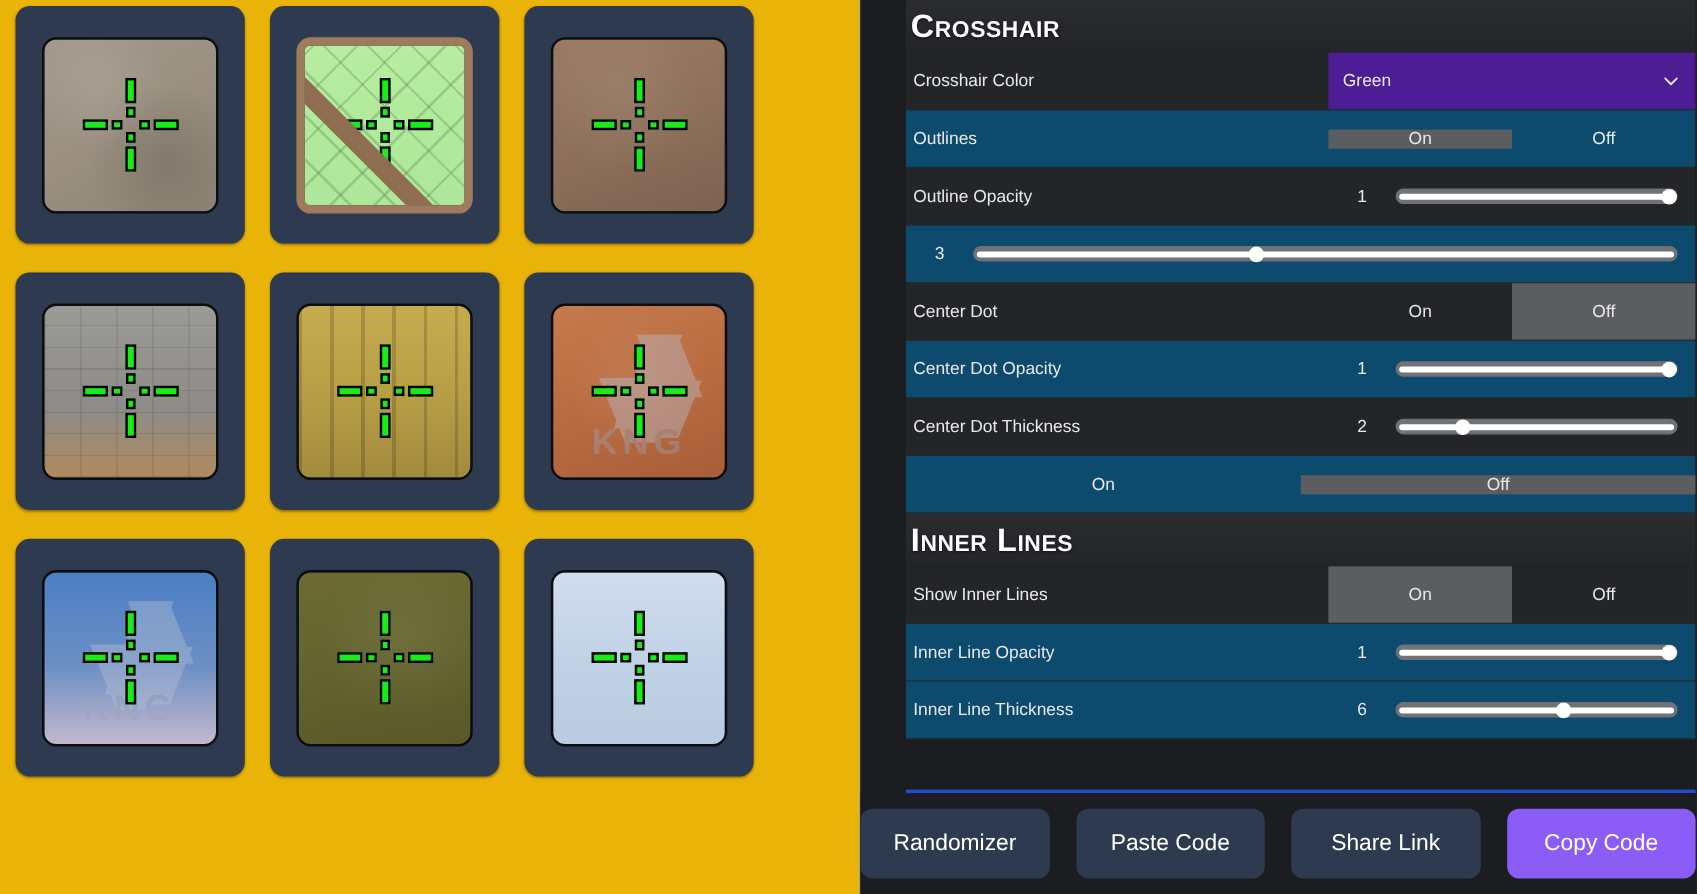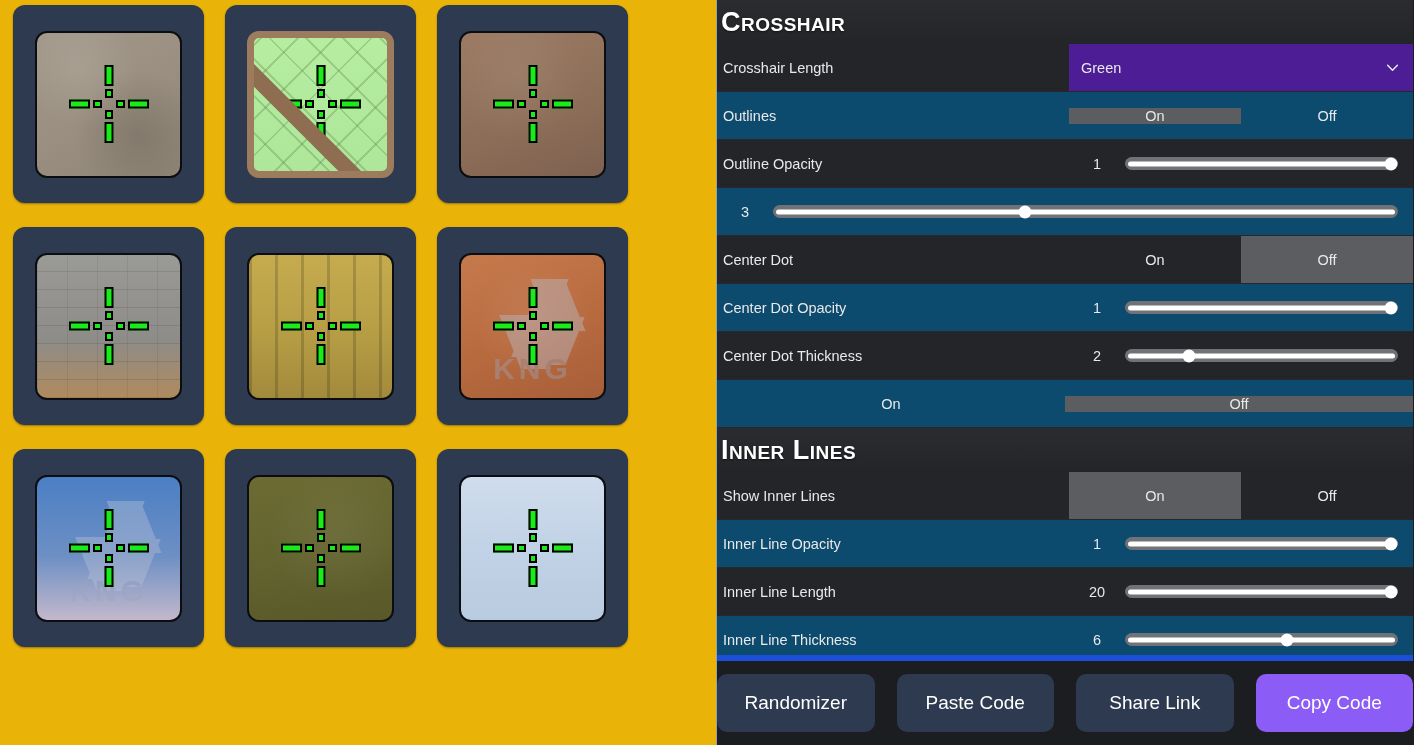--- a/index.html
+++ b/index.html
@@ -103,21 +103,22 @@
 
   
   #panel {
     width: 696px; height: 745px;
     background: #1b1d21;
     display: flex; flex-direction: column;
   }
   #rows-scroll {
     flex: 1 1 auto;
     overflow: hidden;
-    border-bottom: 6px solid #1d4ed8;
+    border-bottom: 3px solid #1d4ed8;
+    margin-left: 38px;
   }
   .section-header {
     height: 44px;
     background: linear-gradient(180deg,#2a2c30 0%,#232529 100%);
     color: #ffffff;
     font-size: 27px;
     font-weight: bold;
     font-variant: small-caps;
     letter-spacing: .5px;
     display: flex; align-items: center;
@@ -356,21 +357,21 @@
             <div class="bar out-rt"></div>
           </div>
         </div>
       </div>
     </div>
 
   <div id="panel">
     <div id="rows-scroll">
         <div class="section-header">Crosshair</div>
         <div class="row shade-a">
-          <div class="row-label">Crosshair Length</div>
+          <div class="row-label">Crosshair Color</div>
           <div class="row-control">
             <div class="select-wrap">
               <span class="select-value">Green</span>
               <span class="chev">
                 <svg viewBox="0 0 12 12" width="13" height="13">
                   <path d="M1.5 4 L6 8.5 L10.5 4" fill="none" stroke="#e8e9ea" stroke-width="1.4" stroke-linecap="round" stroke-linejoin="round"></path>
                 </svg>
               </span>
             </div>
           </div>
@@ -463,32 +464,20 @@
           <div class="row-control">
             <div class="slider-wrap">
               <div class="slider-value">1</div>
               <div class="slider">
                 <div class="fill"></div>
                 <div class="thumb" style="left: calc(100% - 6.5px);"></div>
               </div>
             </div>
           </div>
         </div>
-        <div class="row shade-a">
-          <div class="row-label">Inner Line Length</div>
-          <div class="row-control">
-            <div class="slider-wrap">
-              <div class="slider-value">20</div>
-              <div class="slider">
-                <div class="fill"></div>
-                <div class="thumb" style="left: calc(100% - 6.5px);"></div>
-              </div>
-            </div>
-          </div>
-        </div>
         <div class="row shade-b">
           <div class="row-label">Inner Line Thickness</div>
           <div class="row-control">
             <div class="slider-wrap">
               <div class="slider-value">6</div>
               <div class="slider">
                 <div class="fill"></div>
                 <div class="thumb" style="left: calc(60% - 1.3px);"></div>
               </div>
             </div>

